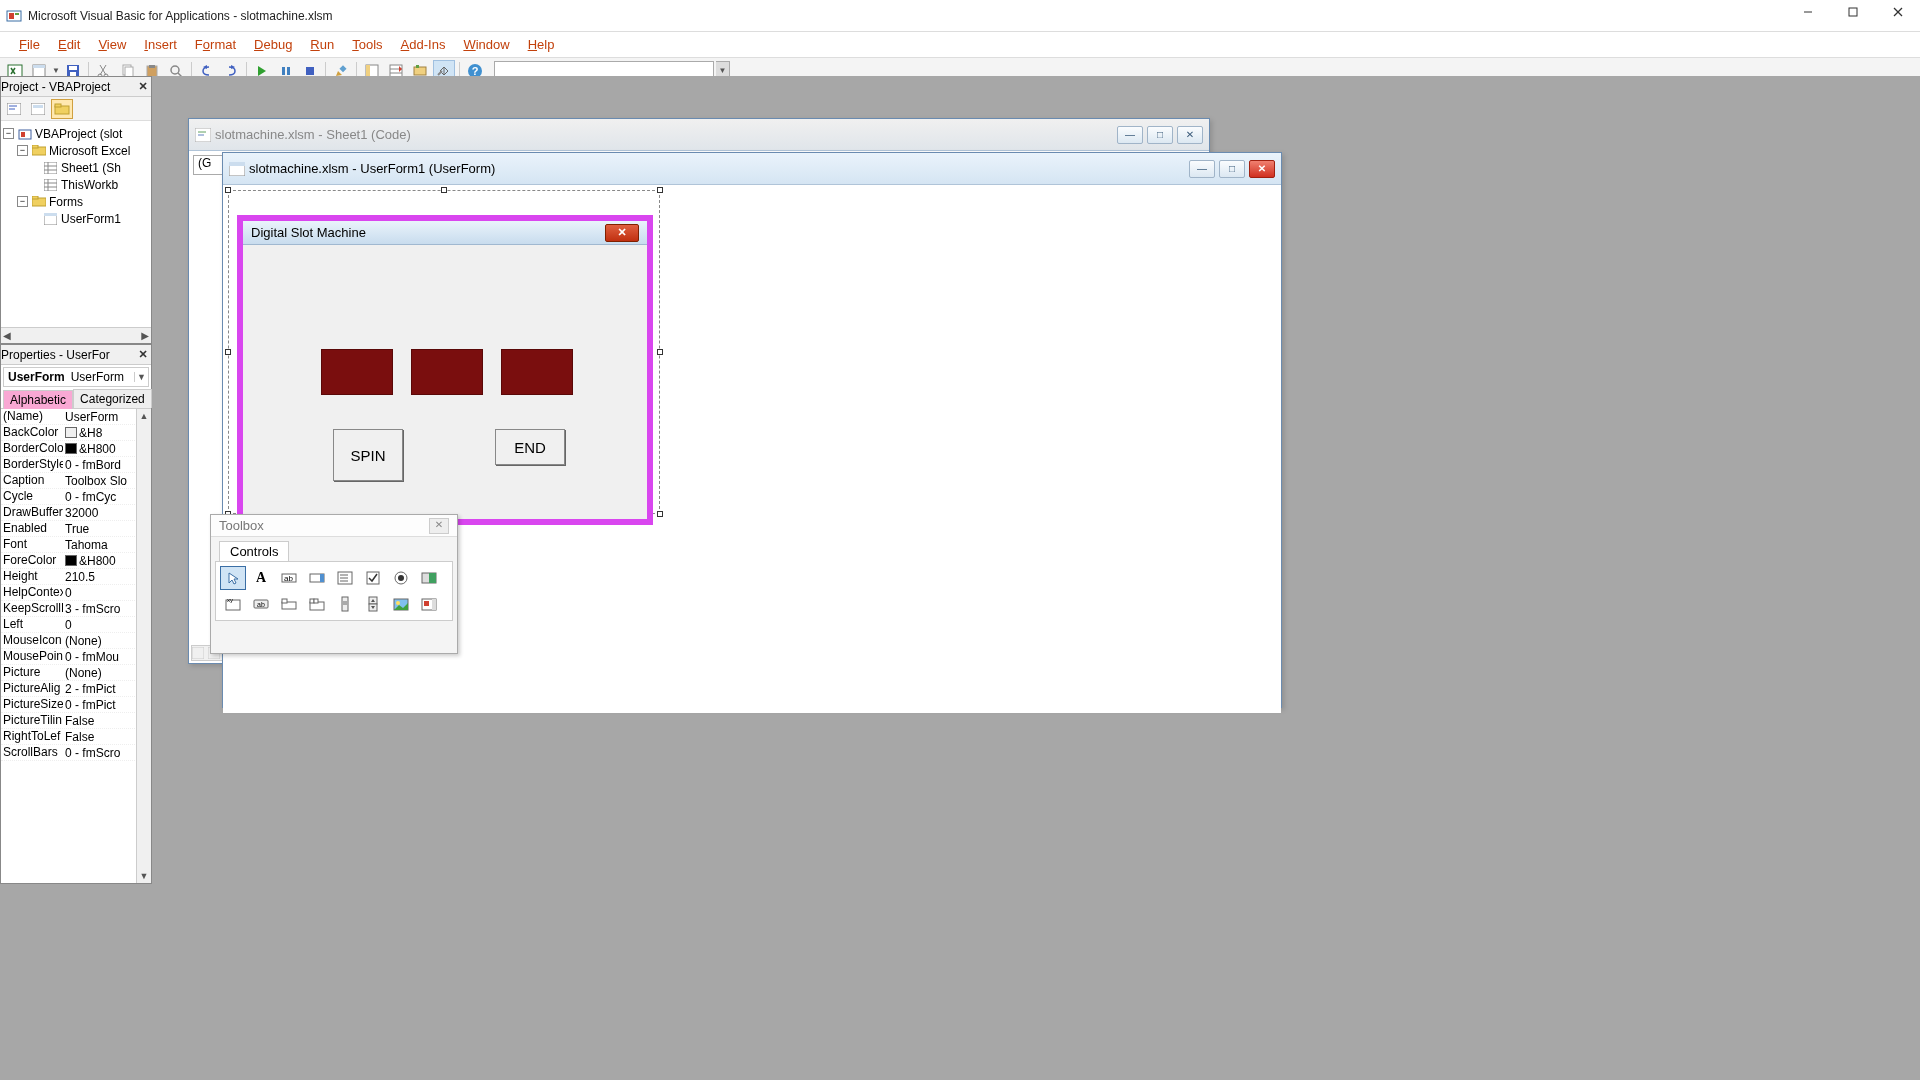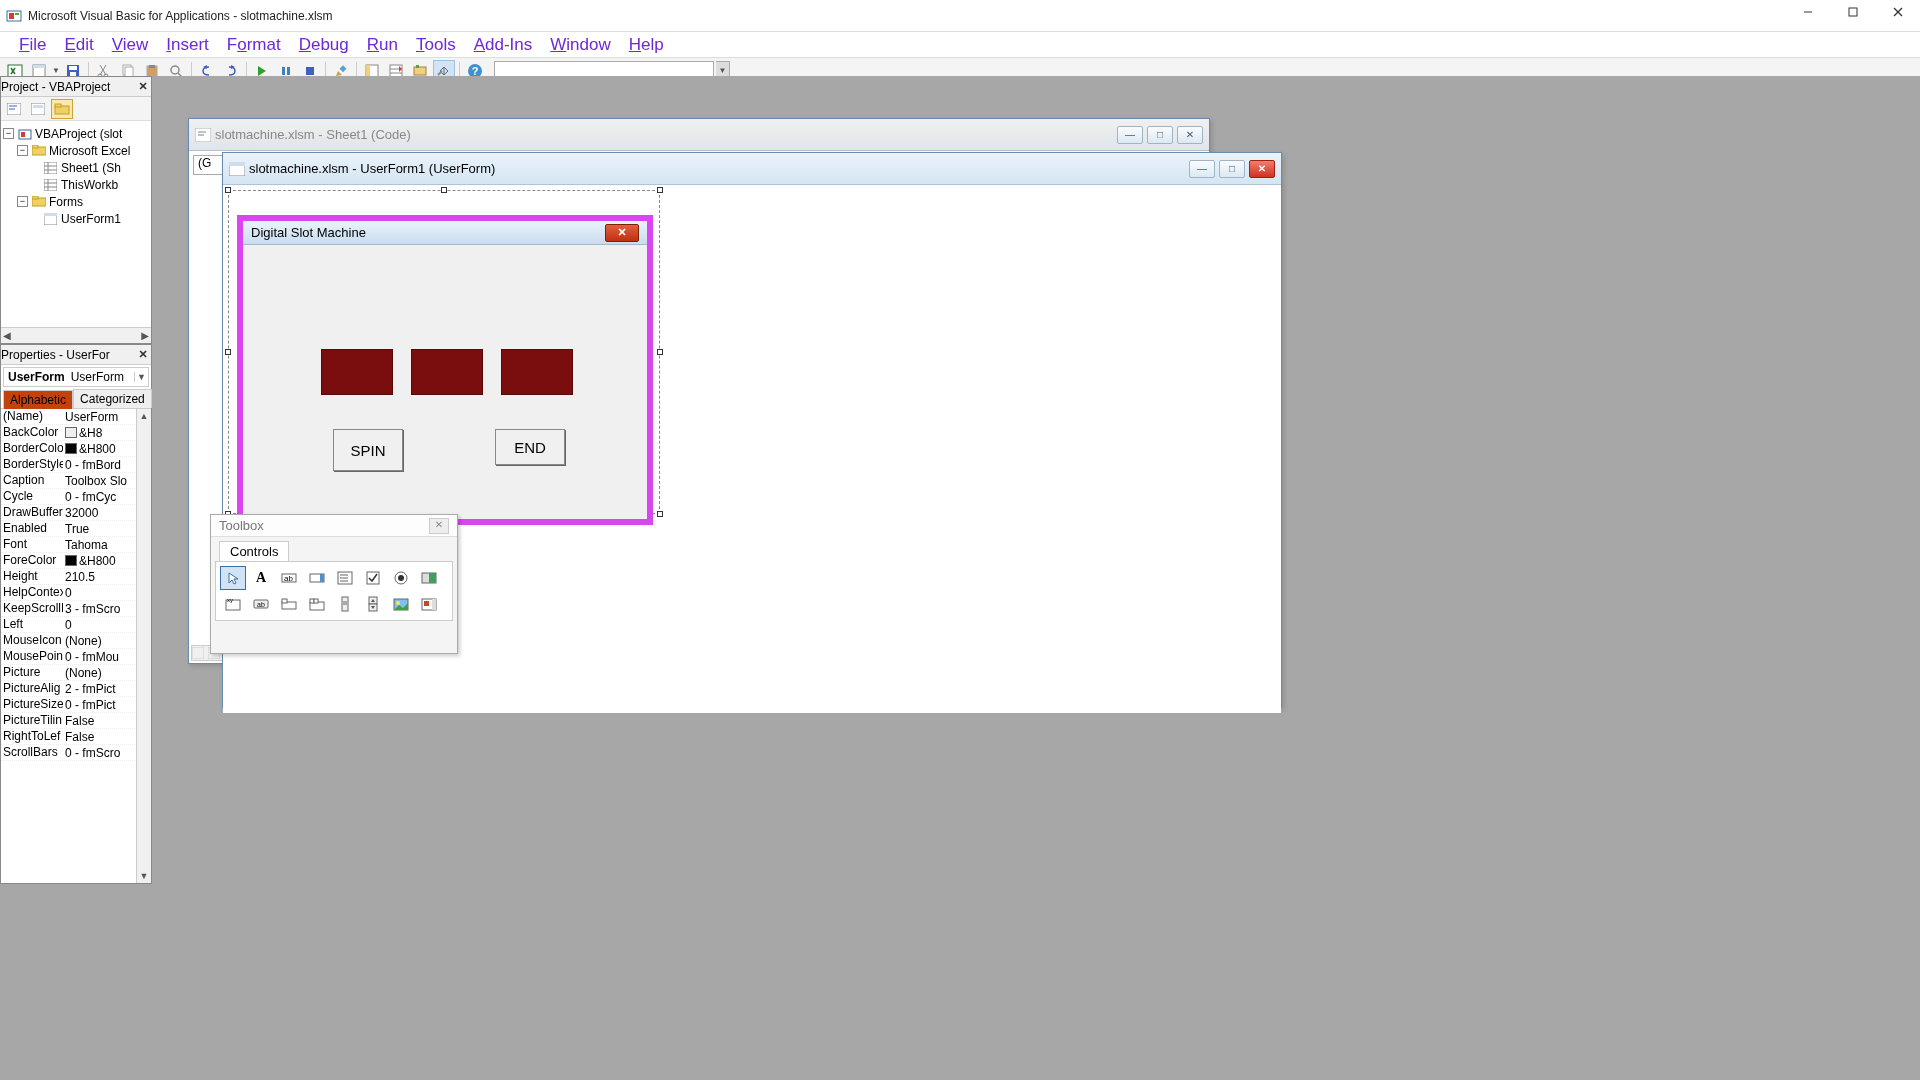--- a/index.html
+++ b/index.html
@@ -7,21 +7,21 @@
 
 
 .titlebar { background: #fff; height: 32px; display: flex; align-items: center; padding: 0 6px; border-bottom: 1px solid #ddd; }
 .titlebar .icon { width: 16px; height: 16px; margin-right: 6px; }
 .titlebar .title { font-size: 12px; color: #222; }
 .win-controls { position: absolute; right: 0; top: 0; display: flex; }
 .win-btn { width: 45px; height: 24px; display: flex; align-items: center; justify-content: center; font-size: 12px; color: #333; }
 
 
 .menubar { background: #fff; height: 26px; display: flex; align-items: center; padding: 0 10px; border-bottom: 1px solid #ddd; }
-.menubar .item { padding: 3px 9px; font-size: 17px; color: #6d28d9; }
+.menubar .item { padding: 3px 9px; font-size: 13px; color: #c2410c; }
 .menubar .item u { text-decoration: underline; }
 
 
 .toolbar { background: #f4f4f4; height: 26px; display: flex; align-items: center; padding: 0 4px; border-bottom: 1px solid #bbb; gap: 2px; }
 .tb-btn { width: 22px; height: 22px; display: flex; align-items: center; justify-content: center; border: 1px solid transparent; }
 .tb-btn.active { border: 1px solid #a0c0e0; background: #d0e4f5; }
 .tb-sep { width: 1px; height: 18px; background: #ccc; margin: 0 2px; }
 .tb-dd { width: 220px; height: 20px; border: 1px solid #aaa; background: #fff; margin-left: 6px; }
 .tb-dd-arrow { width: 14px; height: 20px; background: #ddd; border: 1px solid #aaa; border-left: none; display: flex; align-items: center; justify-content: center; font-size: 8px; color: #555;}
 
@@ -45,21 +45,21 @@
 .tree-label.bold { font-weight: normal; }
 .proj-scroll { position: absolute; bottom: 0; left: 0; right: 0; height: 16px; background: #f0f0f0; border-top: 1px solid #ccc; display: flex; justify-content: space-between; align-items: center; padding: 0 2px; font-size: 10px; color: #555;}
 
 
 .props-panel { left: 0; top: 268px; width: 152px; height: 540px; }
 .props-obj { height: 20px; border: 1px solid #ccc; margin: 2px; display: flex; align-items: center; font-size: 12px; }
 .props-obj .name { font-weight: bold; padding: 0 4px; }
 .props-obj .type { padding: 0 2px; }
 .props-obj .dd { margin-left: auto; width: 14px; text-align: center; border-left: 1px solid #ccc; font-size: 9px; color: #555; }
 .props-tabs { display: flex; border-bottom: 1px solid #ccc; padding-left: 2px;}
-.props-tab { padding: 2px 6px; font-size: 12px; border: 1px solid #ccc; border-bottom: none; background: #c2410c; position: relative; top: 1px;}
+.props-tab { padding: 2px 6px; font-size: 12px; border: 1px solid #ccc; border-bottom: none; background: #f9a8d4; position: relative; top: 1px;}
 .props-tab.inactive { background: #eee; top: 0;}
 .props-grid { overflow-y: auto; position: absolute; top: 64px; bottom: 0; left: 0; right: 0; }
 .prop-row { display: flex; height: 16px; font-size: 12px; border-bottom: 1px dotted #eee; }
 .prop-name { width: 62px; padding-left: 2px; overflow: hidden; white-space: nowrap; }
 .prop-val { flex: 1; padding-left: 2px; overflow: hidden; white-space: nowrap; display: flex; align-items: center; gap: 2px;}
 .color-swatch { width: 12px; height: 11px; border: 1px solid #666; display: inline-block; flex-shrink: 0;}
 .props-scroll { position: absolute; right: 0; top: 64px; bottom: 0; width: 15px; background: #f0f0f0; border-left: 1px solid #ccc; display: flex; flex-direction: column; justify-content: space-between; align-items: center; font-size: 9px; color: #555; padding: 2px 0;}
 
 
 .mdi-child { position: absolute; border: 1px solid #6a8bb0; background: #fff; box-shadow: 2px 2px 5px rgba(0,0,0,0.15); }
@@ -604,21 +604,21 @@
 
         <div class="userform-preview">
           <div class="uf-title">
             <span>Digital Slot Machine</span>
             <div class="uf-close">✕</div>
           </div>
           <div class="uf-body">
             <div class="slot" style="left:78px;top:104px;width:72px;height:46px"></div>
             <div class="slot" style="left:168px;top:104px;width:72px;height:46px"></div>
             <div class="slot" style="left:258px;top:104px;width:72px;height:46px"></div>
-            <div class="uf-btn" style="left:90px;top:184px;width:70px;height:42px">SPIN</div>
+            <div class="uf-btn" style="left:90px;top:184px;width:70px;height:52px">SPIN</div>
             <div class="uf-btn" style="left:252px;top:184px;width:70px;height:36px">END</div>
           </div>
         </div>
       </div>
     </div>
   </div>
 
   <div class="toolbox">
     <div class="toolbox-title">
       <span>Toolbox</span>

